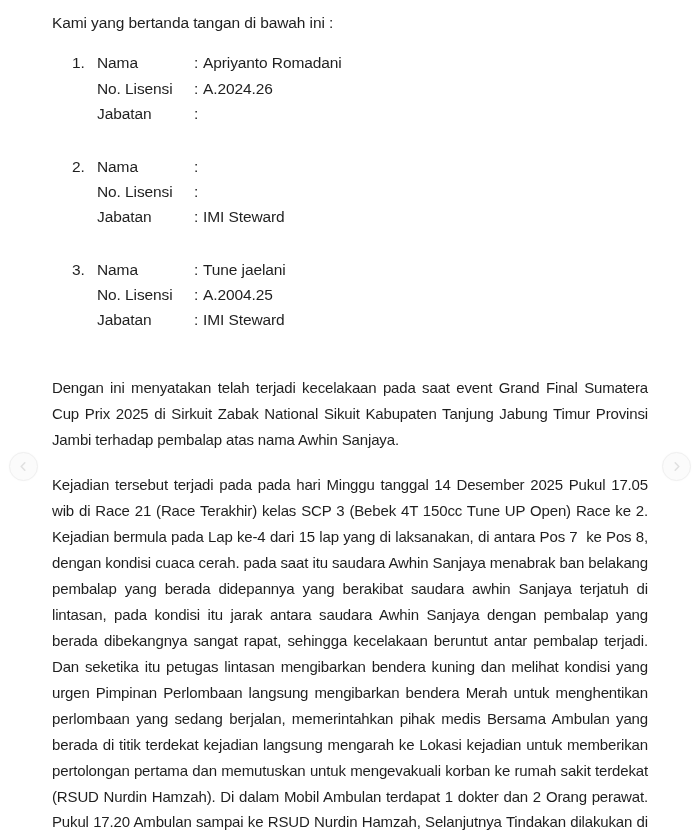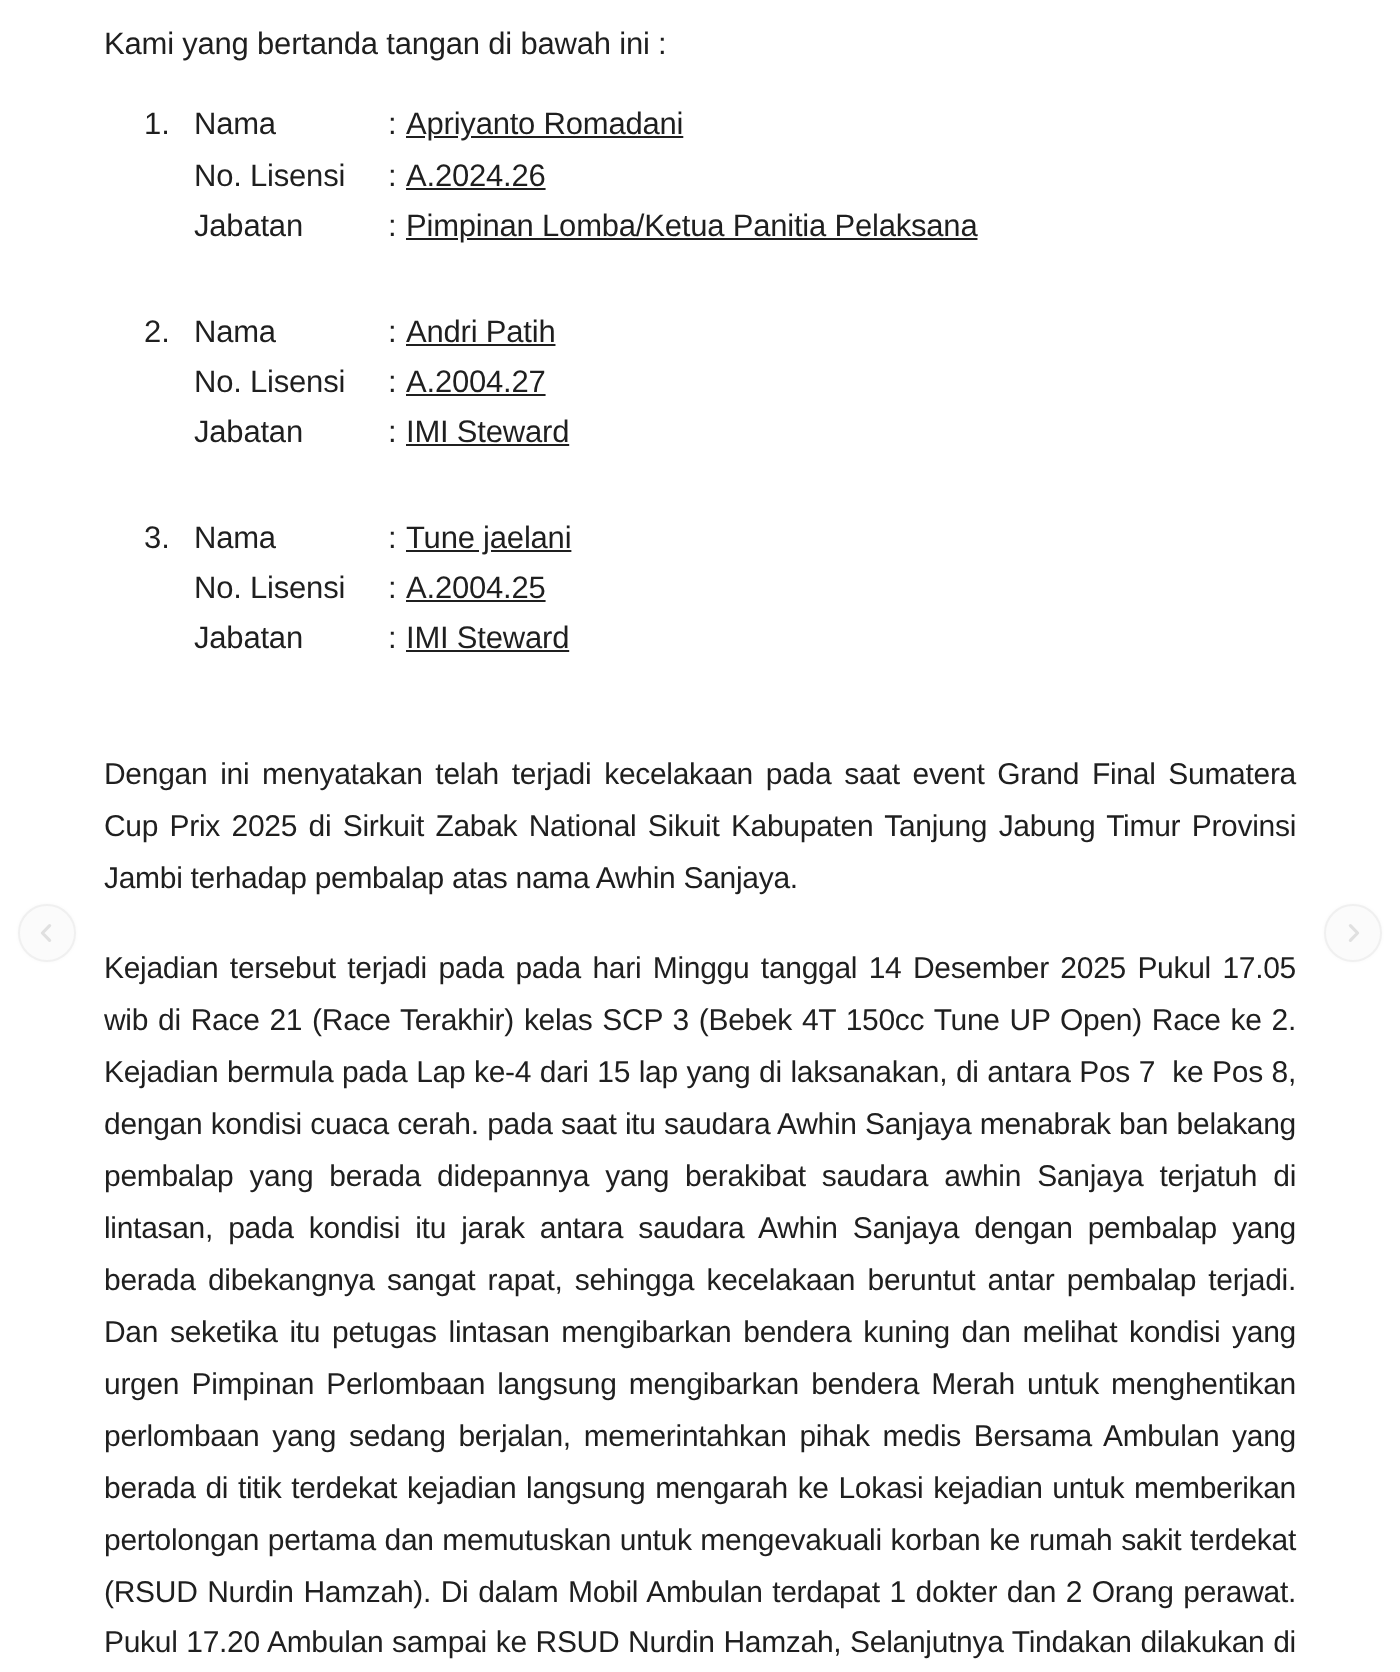--- a/index.html
+++ b/index.html
@@ -75,21 +75,20 @@
   .sig-label {
     width: 97px;
     flex: 0 0 97px;
   }
   .sig-sep {
     width: 9px;
     flex: 0 0 9px;
   }
   .sig-value {
     flex: 1 1 auto;
-    text-decoration: underline;
   }
 
   
   .narrative {
     margin-top: 43px;
     padding-right: 22px;
   }
   .para {
     font-size: 15px;
     line-height: 1.73;
@@ -148,35 +147,32 @@
           <span class="sig-value">Apriyanto Romadani</span>
         </div>
         <div class="sig-row">
           <span class="sig-label">No. Lisensi</span>
           <span class="sig-sep">:</span>
           <span class="sig-value">A.2024.26</span>
         </div>
         <div class="sig-row">
           <span class="sig-label">Jabatan</span>
           <span class="sig-sep">:</span>
-          <span class="sig-value">Pimpinan Lomba/Ketua Panitia Pelaksana</span>
         </div>
       </li>
 
       <li class="signatory-item">
         <span class="sig-index">2.</span>
         <div class="sig-row">
           <span class="sig-label">Nama</span>
           <span class="sig-sep">:</span>
-          <span class="sig-value">Andri Patih</span>
         </div>
         <div class="sig-row">
           <span class="sig-label">No. Lisensi</span>
           <span class="sig-sep">:</span>
-          <span class="sig-value">A.2004.27</span>
         </div>
         <div class="sig-row">
           <span class="sig-label">Jabatan</span>
           <span class="sig-sep">:</span>
           <span class="sig-value">IMI Steward</span>
         </div>
       </li>
 
       <li class="signatory-item">
         <span class="sig-index">3.</span>

